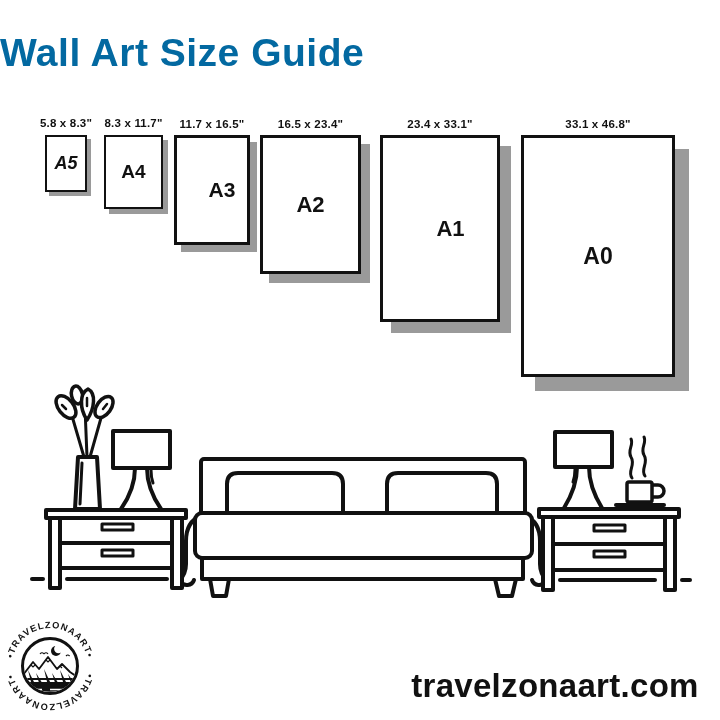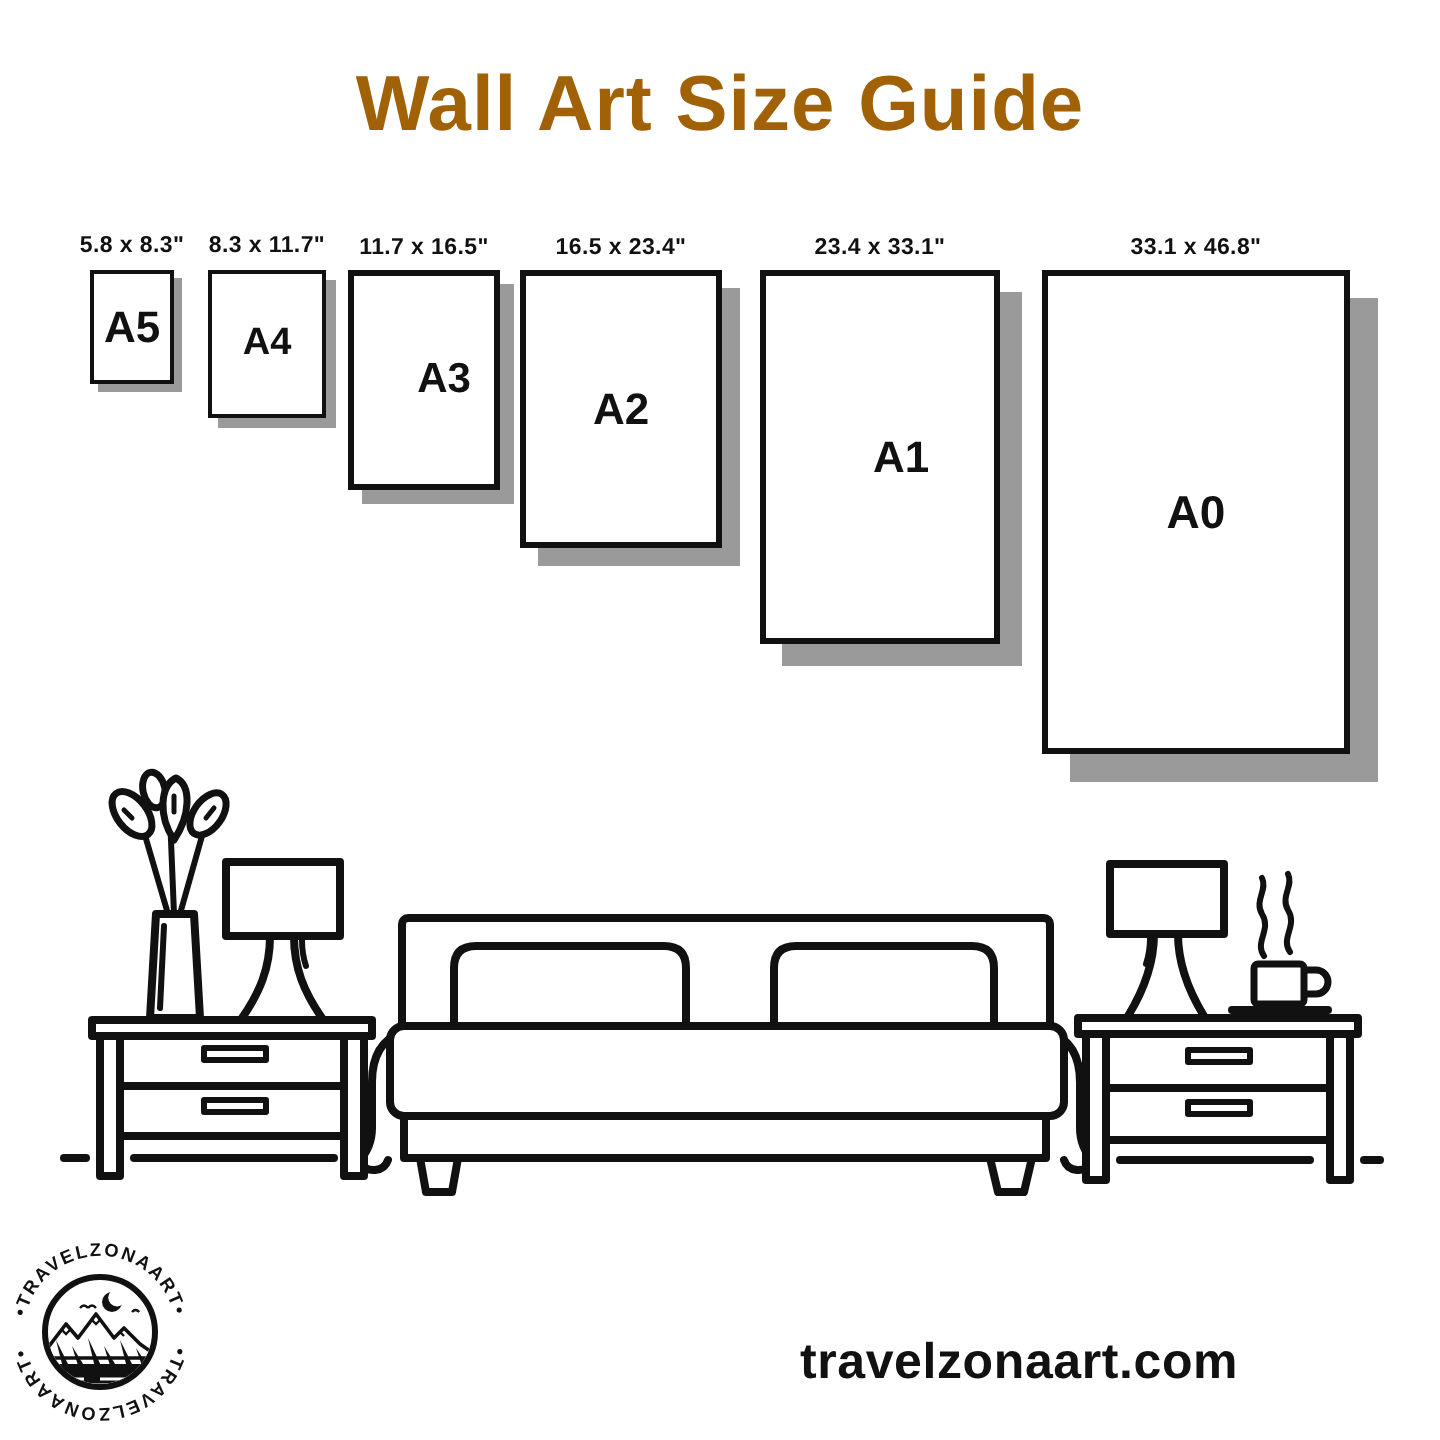--- a/index.html
+++ b/index.html
@@ -2,51 +2,51 @@
 <html><head>
 <meta charset="utf-8">
 <style>
   html,body{margin:0;padding:0;}
   body{
     width:720px;height:720px;position:relative;overflow:hidden;
     background:#ffffff;color:#111;
     font-family:"Liberation Sans", sans-serif;
   }
   .title{
-    position:absolute;left:0;top:31px;width:720px;text-align:center;
-    font-size:39px;font-weight:bold;letter-spacing:.5px;color:#a16207;
+    position:absolute;left:0;top:31px;width:720px;
+    font-size:39px;font-weight:bold;letter-spacing:.5px;color:#0369a1;
   }
   .frames{position:absolute;left:0;top:0;width:720px;height:400px;}
   .frame{
     position:absolute;background:#fff;border:3px solid #111;
     display:flex;align-items:center;justify-content:center;box-sizing:border-box;
   }
   .frame .code{font-weight:bold;color:#111;}
   .frame .dims{
     position:absolute;bottom:calc(100% + 8px);left:50%;transform:translateX(-50%);
     white-space:nowrap;font-size:11.5px;font-weight:bold;color:#111;letter-spacing:.2px;
   }
   .f-a5{left:45px;top:135px;width:42px;height:57px;border-width:2.5px;box-shadow:4px 4px 0 #9a9a9a;}
-  .f-a5 .code{font-size:22px;}
+  .f-a5 .code{font-size:18px;font-style:italic;}
   .f-a4{left:104px;top:135px;width:59px;height:74px;border-width:2.5px;box-shadow:5px 5px 0 #9a9a9a;}
   .f-a4 .code{font-size:19px;}
   .f-a3{left:174px;top:135px;width:76px;height:110px;box-shadow:7px 7px 0 #9a9a9a;}
   .f-a3 .code{font-size:21px;margin-left:20px;}
   .f-a2{left:260px;top:135px;width:101px;height:139px;box-shadow:9px 9px 0 #9a9a9a;}
   .f-a2 .code{font-size:22px;}
   .f-a1{left:380px;top:135px;width:120px;height:187px;border-width:3.5px;box-shadow:11px 11px 0 #9a9a9a;}
   .f-a1 .code{font-size:22px;margin-left:21px;}
   .f-a0{left:521px;top:135px;width:154px;height:242px;border-width:3.5px;box-shadow:14px 14px 0 #9a9a9a;}
   .f-a0 .code{font-size:23px;}
   .scene{position:absolute;left:0;top:380px;width:720px;height:230px;}
   .logo{position:absolute;left:2px;top:618px;width:96px;height:96px;}
   .logo-arc{font-family:"Liberation Sans", sans-serif;font-weight:bold;font-size:9.2px;letter-spacing:1.1px;fill:#111;}
   .website{
-    position:absolute;left:400px;top:667px;width:310px;
-    font-size:25px;font-weight:bold;color:#111;letter-spacing:.3px;text-decoration:none;
+    position:absolute;left:400px;top:667px;width:310px;text-align:center;
+    font-size:33px;font-weight:bold;color:#111;letter-spacing:.3px;text-decoration:none;
   }
 </style>
 </head>
 <body>
 
 <div class="title">Wall Art Size Guide</div>
 
 <div class="frames">
   <div class="frame f-a5">
     <span class="dims">5.8 x 8.3"</span>

